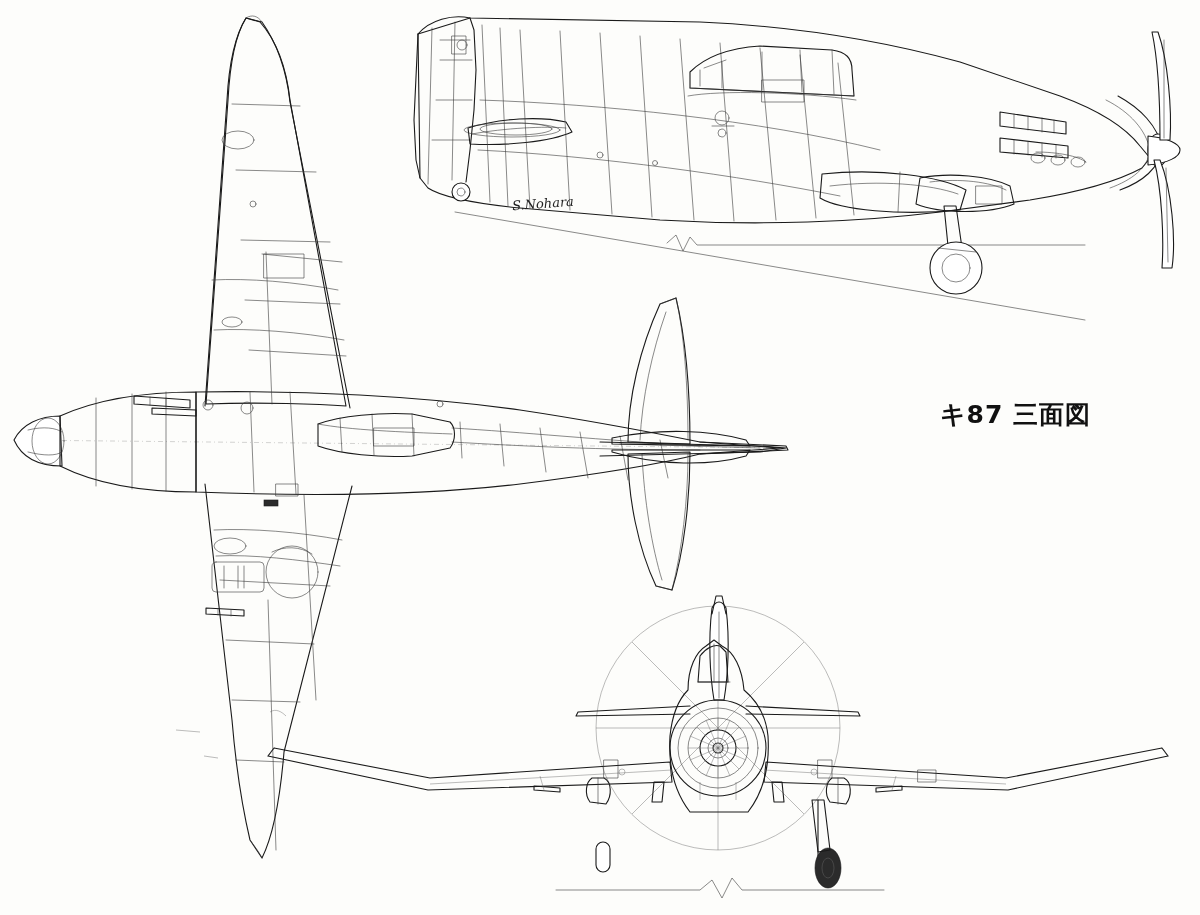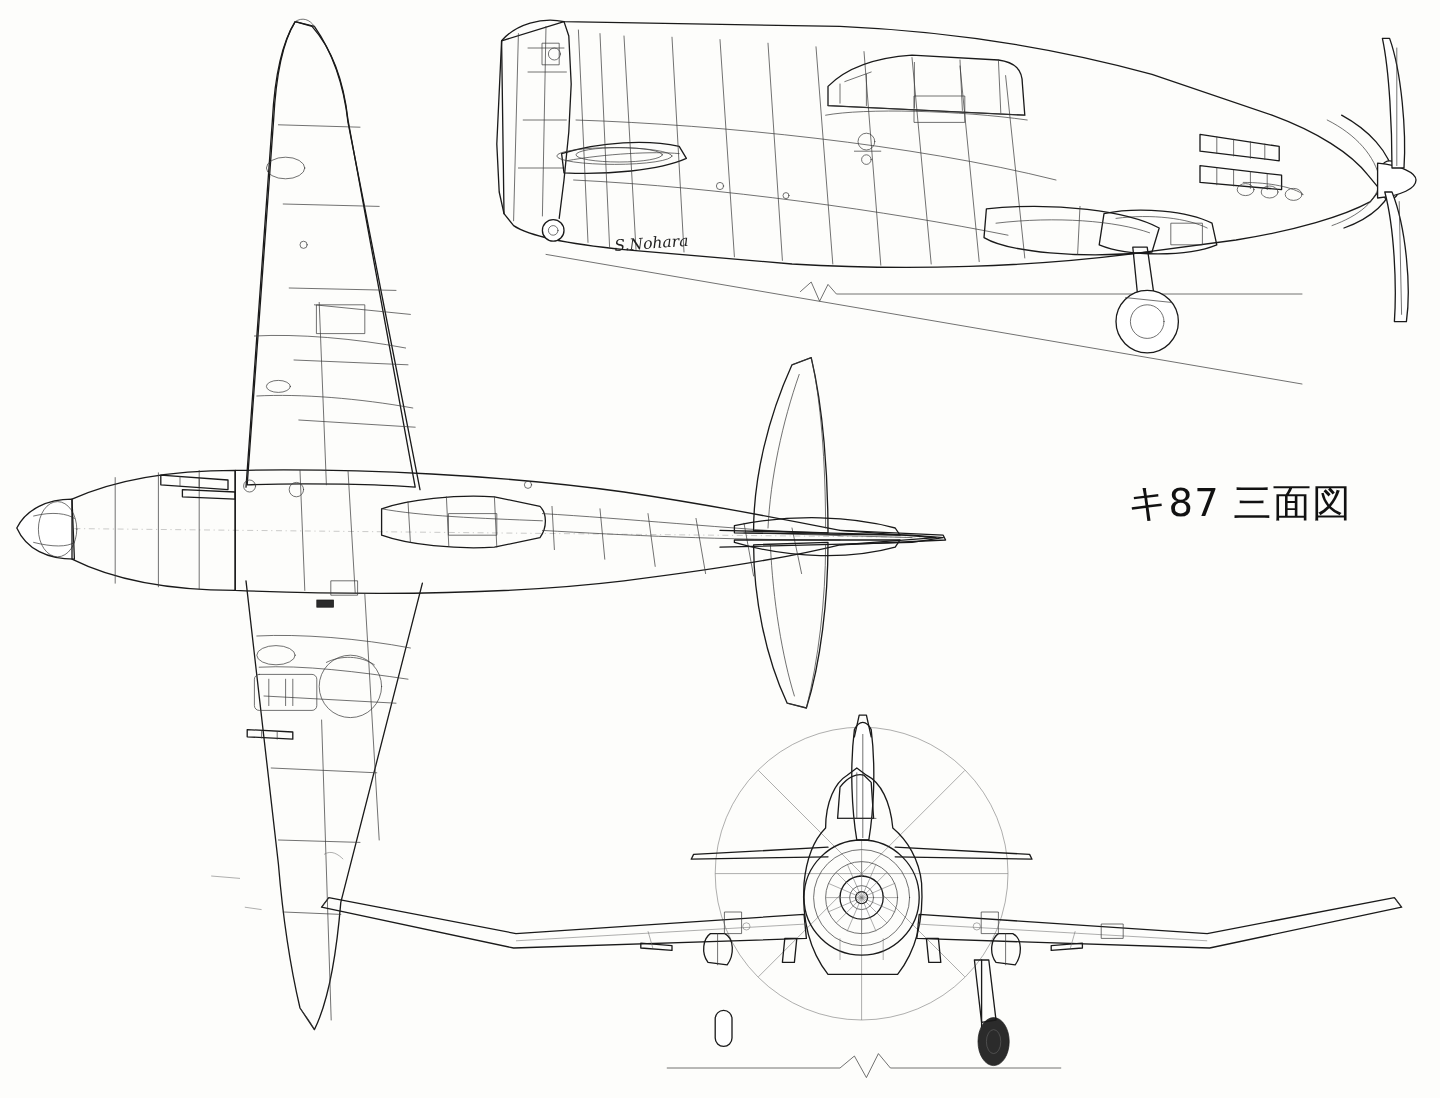--- a/index.html
+++ b/index.html
@@ -57,25 +57,25 @@
   }
   .fill-dark {
     fill: #2b2b2b;
     stroke: #1a1a1a;
     stroke-width: 0.6;
   }
   .title-block {
     position: absolute;
     left: 940px;
     top: 398px;
-    font-size: 32px;
+    font-size: 25px;
     letter-spacing: 1px;
     color: #111;
     font-family: "DejaVu Sans", sans-serif;
-    font-weight: 400;
+    font-weight: 700;
     white-space: nowrap;
   }
   .signature {
     position: absolute;
     left: 512px;
     top: 196px;
     font-family: "DejaVu Serif", serif;
     font-style: italic;
     font-size: 13px;
     color: #222;

